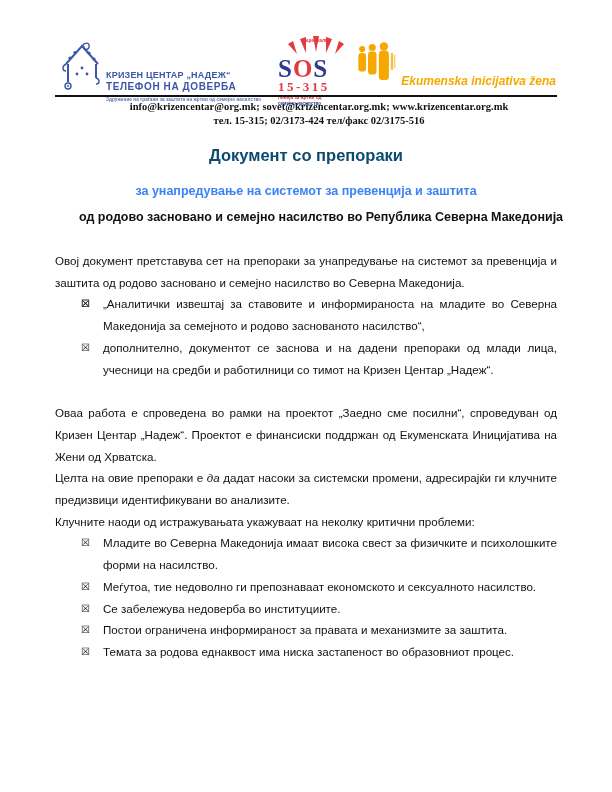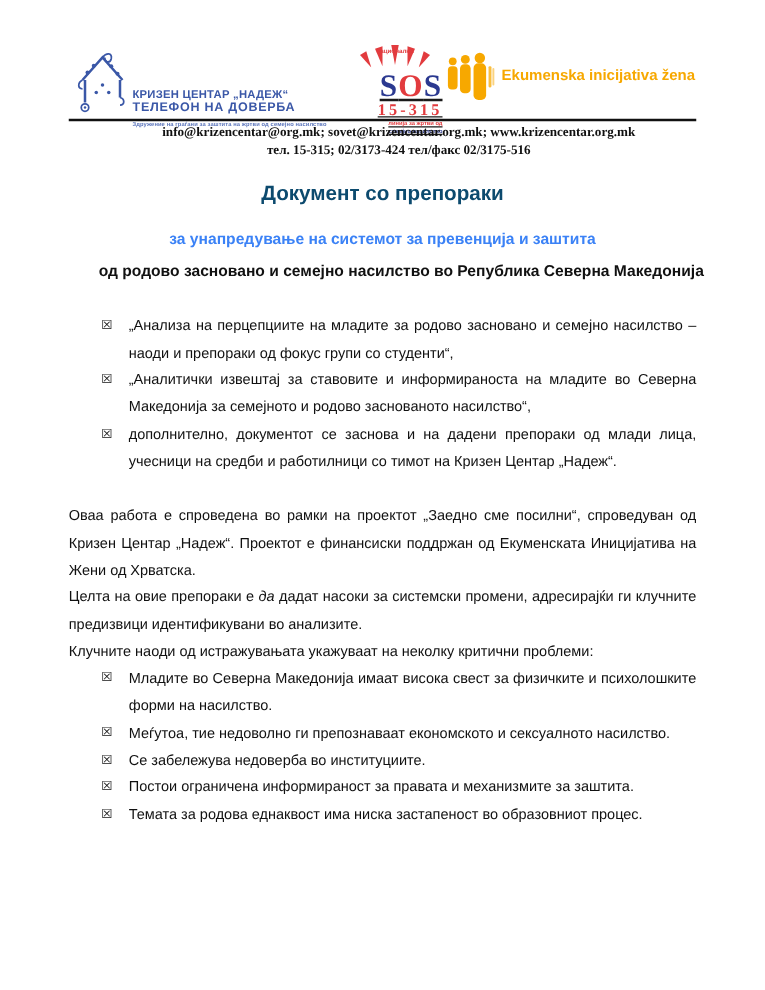--- a/index.html
+++ b/index.html
@@ -9,27 +9,27 @@
     overflow:hidden;
   }
   
   .logo-krizen{position:absolute;left:60px;top:38px;width:190px;height:58px;display:flex;align-items:flex-start;}
   .logo-krizen .icon{flex:0 0 44px;}
   .logo-krizen .txt{margin-left:2px;margin-top:32px;color:#3a57a7;line-height:11px;}
   .lk-l1{font-size:9px;font-weight:bold;letter-spacing:.2px;white-space:nowrap;}
   .lk-l2{font-size:10px;font-weight:bold;letter-spacing:.6px;white-space:nowrap;}
   .lk-l3{font-size:4.6px;font-weight:bold;letter-spacing:.1px;margin-top:2px;white-space:nowrap;color:#5a74bb;}
 
-  .logo-sos{position:absolute;left:278px;top:30px;width:76px;height:68px;text-align:right;text-decoration:underline;}
+  .logo-sos{position:absolute;left:278px;top:30px;width:76px;height:68px;text-align:left;}
   .sos-word{font-family:"Liberation Serif",serif;font-weight:bold;font-size:25px;line-height:22px;letter-spacing:1px;}
   .sos-num{font-family:"Liberation Serif",serif;color:#e23b3e;font-weight:bold;font-size:13px;letter-spacing:2.5px;line-height:13px;}
   .sos-t1{font-size:4.6px;color:#e23b3e;font-weight:bold;line-height:5.5px;margin-top:2px;}
   .sos-t2{font-size:4.6px;color:#2b3990;font-weight:bold;line-height:5.5px;}
 
-  .logo-eiz{position:absolute;left:356px;top:38px;width:200px;height:50px;display:flex;align-items:flex-start;}
+  .logo-eiz{position:absolute;left:356px;top:38px;width:200px;height:50px;display:flex;align-items:flex-end;font-style:italic;}
   .eiz-label{color:#f7a800;font-weight:bold;font-size:12px;margin-left:5px;margin-top:15px;white-space:nowrap;}
 
   .header-rule{position:absolute;left:55px;top:95px;width:502px;height:2px;background:#111;}
 
   .contact{position:absolute;left:0;top:100px;width:612px;text-align:center;
     font-family:"Liberation Serif",serif;font-weight:bold;font-size:10.5px;line-height:13.5px;color:#111;padding-left:13px;}
 
   
   .doc-title{position:absolute;left:0;top:146px;width:612px;text-align:center;
     font-size:16.5px;font-weight:bold;color:#0c4a6e;}
@@ -113,23 +113,24 @@
 <div class="contact">
   <div>info@krizencentar@org.mk; sovet@krizencentar.org.mk; www.krizencentar.org.mk</div>
   <div>тел. 15-315; 02/3173-424 тел/факс 02/3175-516</div>
 </div>
 
 <div class="doc-title">Документ со препораки</div>
 <div class="doc-sub1">за унапредување на системот за превенција и заштита</div>
 <div class="doc-sub2">од родово засновано и семејно насилство во Република Северна Македонија</div>
 
 <div class="body-text">
+  <p>Овој документ претставува сет на препораки за унапредување на системот за превенција и заштита од родово засновано и семејно насилство во Северна Македонија.</p>
 
   <ul class="blist">
-    <li><span class="bmark">☒</span><span>„Анализа на перцепциите на младите за родово засновано и семејно насилство – наоди и препораки од фокус групи со студенти“,</span></li>
+    <li><span class="bmark">☒</span></li>
     <li><span class="bmark">☒</span><span>„Аналитички извештај за ставовите и информираноста на младите во Северна Македонија за семејното и родово заснованото насилство“,</span></li>
     <li><span class="bmark">☒</span><span>дополнително, документот се заснова и на дадени препораки од млади лица, учесници на средби и работилници со тимот на Кризен Центар „Надеж“.</span></li>
   </ul>
 
   <p class="gap-before">Оваа работа е спроведена во рамки на проектот „Заедно сме посилни“, спроведуван од Кризен Центар „Надеж“. Проектот е финансиски поддржан од Екуменската Иницијатива на Жени од Хрватска.</p>
 
   <p><span>Целта на овие препораки е </span><span class="it">да</span><span> дадат насоки за системски промени, адресирајќи ги клучните предизвици идентификувани во анализите.</span></p>
 
   <p>Клучните наоди од истражувањата укажуваат на неколку критични проблеми:</p>
 

